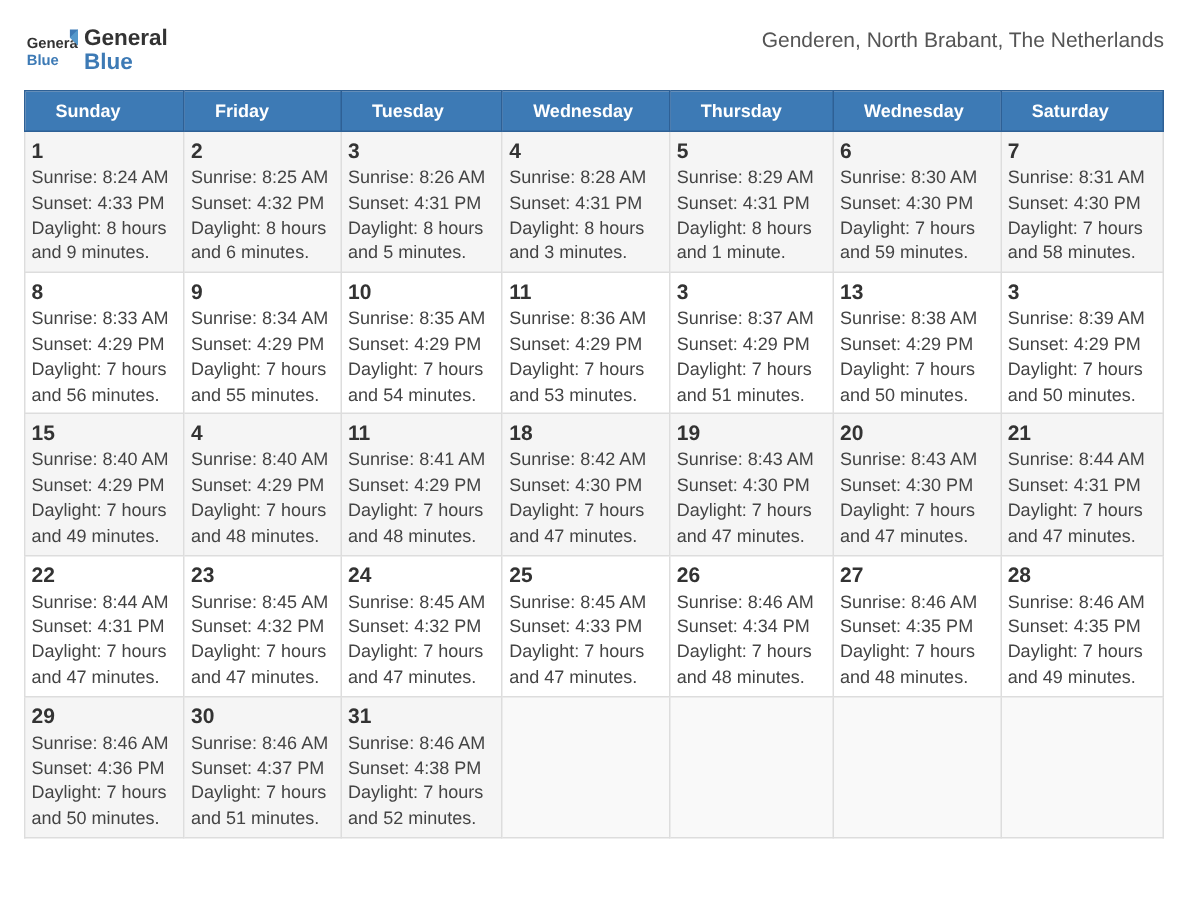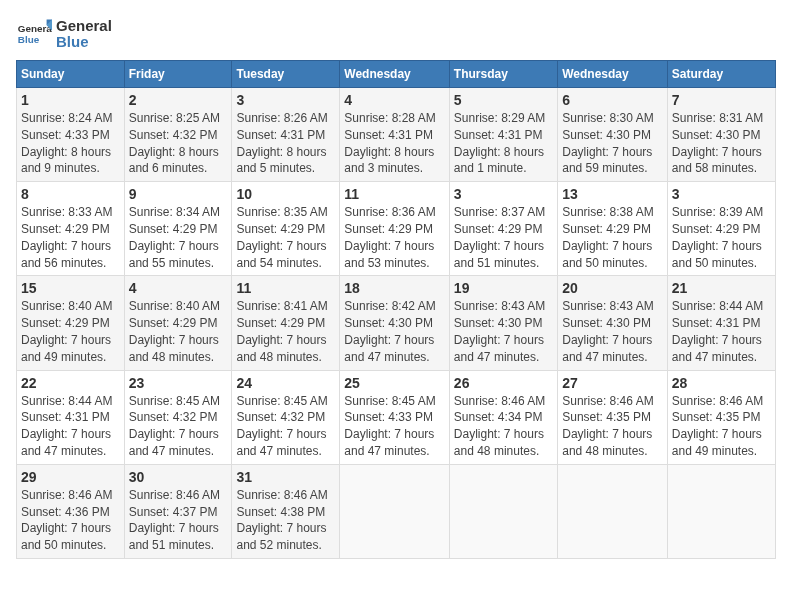--- a/index.html
+++ b/index.html
@@ -45,21 +45,21 @@
       margin-top: 2px;
     }
     table {
       width: 100%;
       border-collapse: collapse;
       font-size: 10px;
     }
     thead th {
       background: #3d7ab5;
       color: #fff;
-      padding: 6px 4px;
+      padding: 6px 20px;
       text-align: left;
       font-size: 12px;
       font-weight: bold;
       border: 1px solid #2e6095;
       margin-top: 44px;
     }
     tbody tr:nth-child(odd) {
       background: #f5f5f5;
     }
     tbody tr:nth-child(even) {
@@ -98,20 +98,21 @@
       <text x="2" y="30" font-size="11" font-weight="bold" fill="#3d7ab5" font-family="Arial">Blue</text>
       <polygon points="34,4 40,4 40,16 34,10" fill="#3d7ab5"></polygon>
       <polygon points="34,10 40,4 40,16" fill="#5599cc"></polygon>
     </svg>
     <div>
       <div class="logo-text" style="color:#333;font-size:15px;font-weight:bold;line-height:1.1;">General</div>
       <div class="logo-text" style="color:#3d7ab5;font-size:15px;font-weight:bold;line-height:1.1;">Blue</div>
     </div>
   </div>
   <div class="title-block">
+    <div class="location">Genderen, North Brabant, The Netherlands</div>
   </div>
 </div>
 
 <table>
   <thead>
     <tr>
     <th>Sunday</th>
         <th>Friday</th>
         <th>Tuesday</th>
         <th>Wednesday</th>

